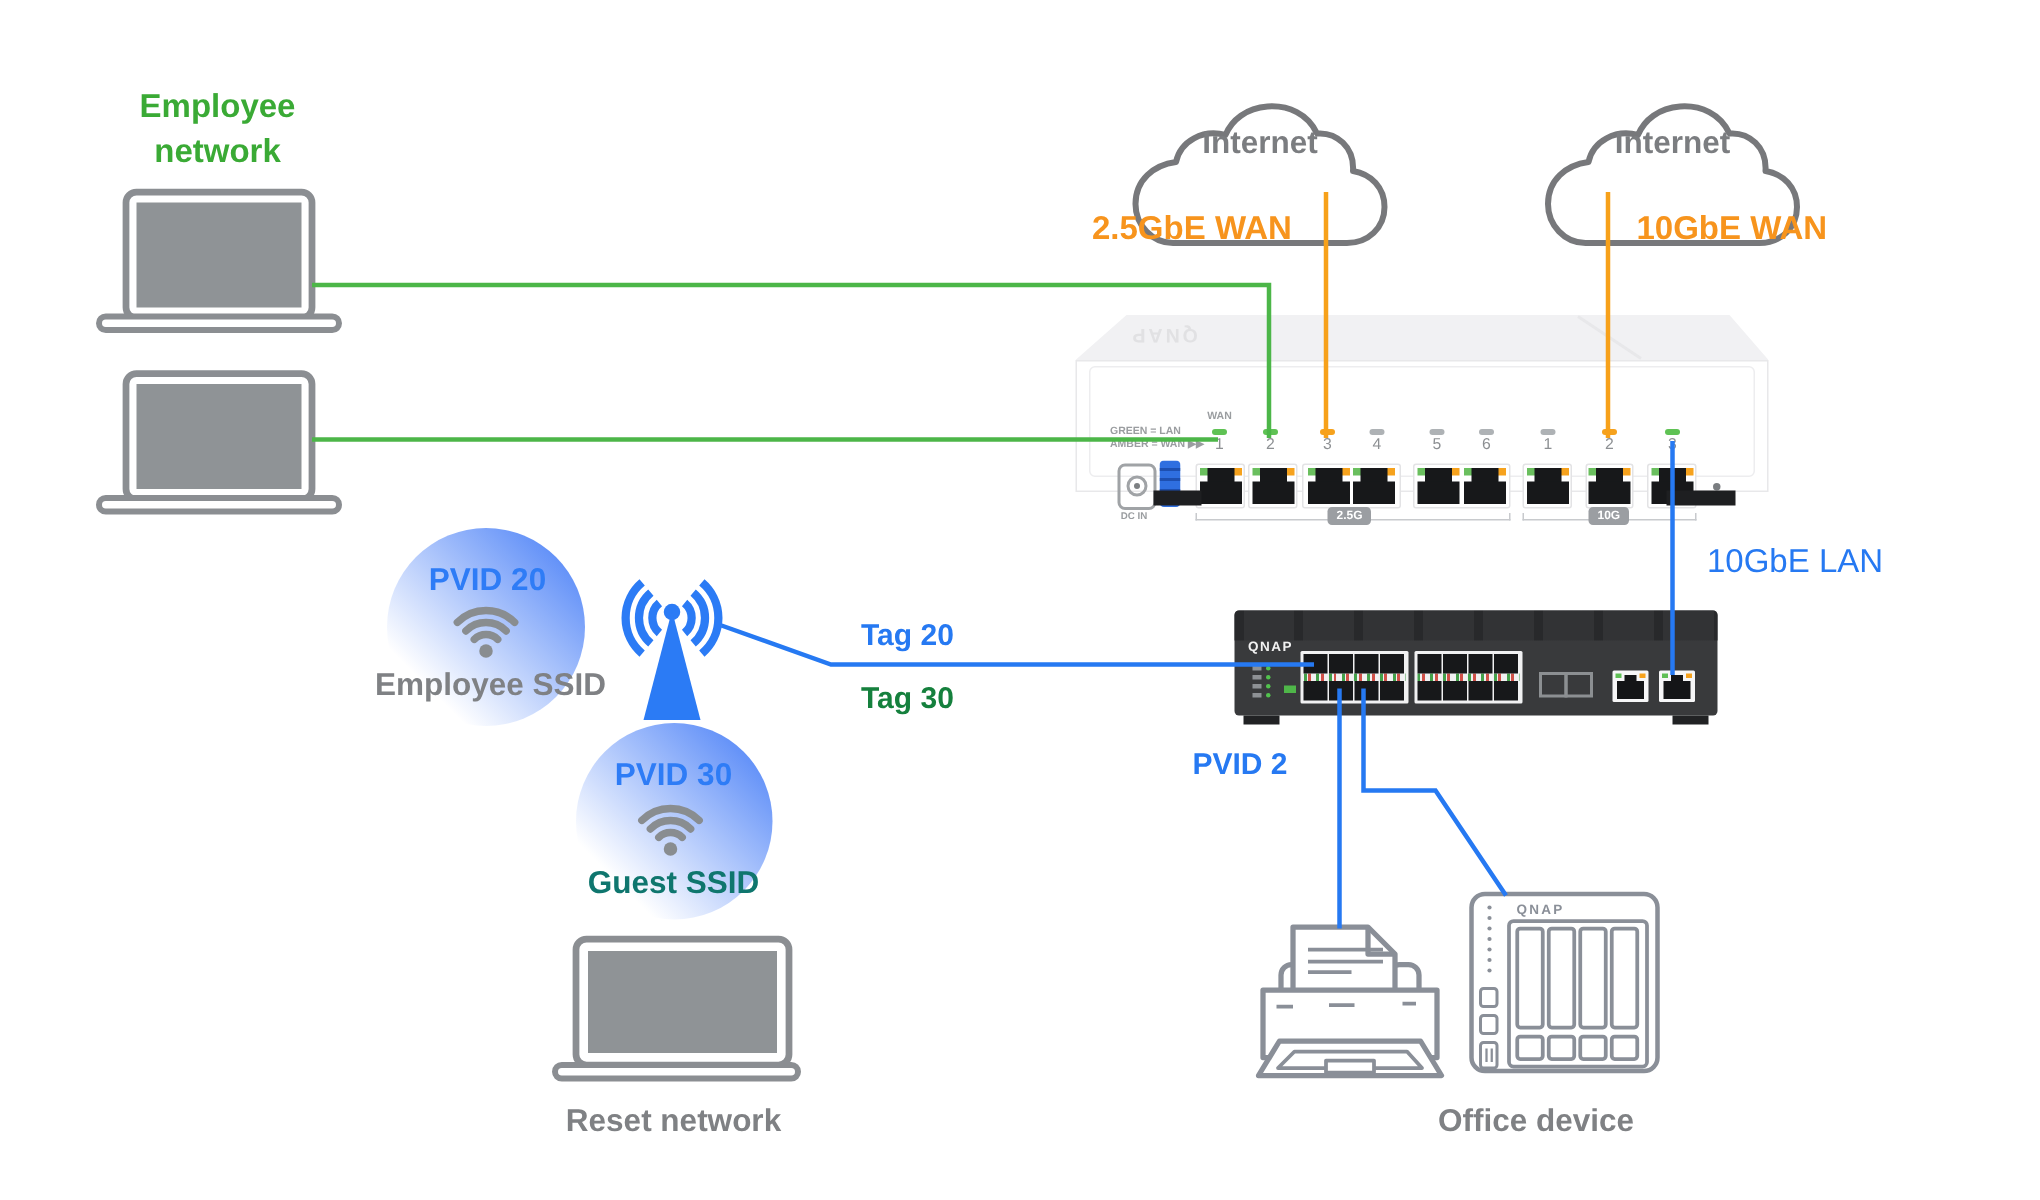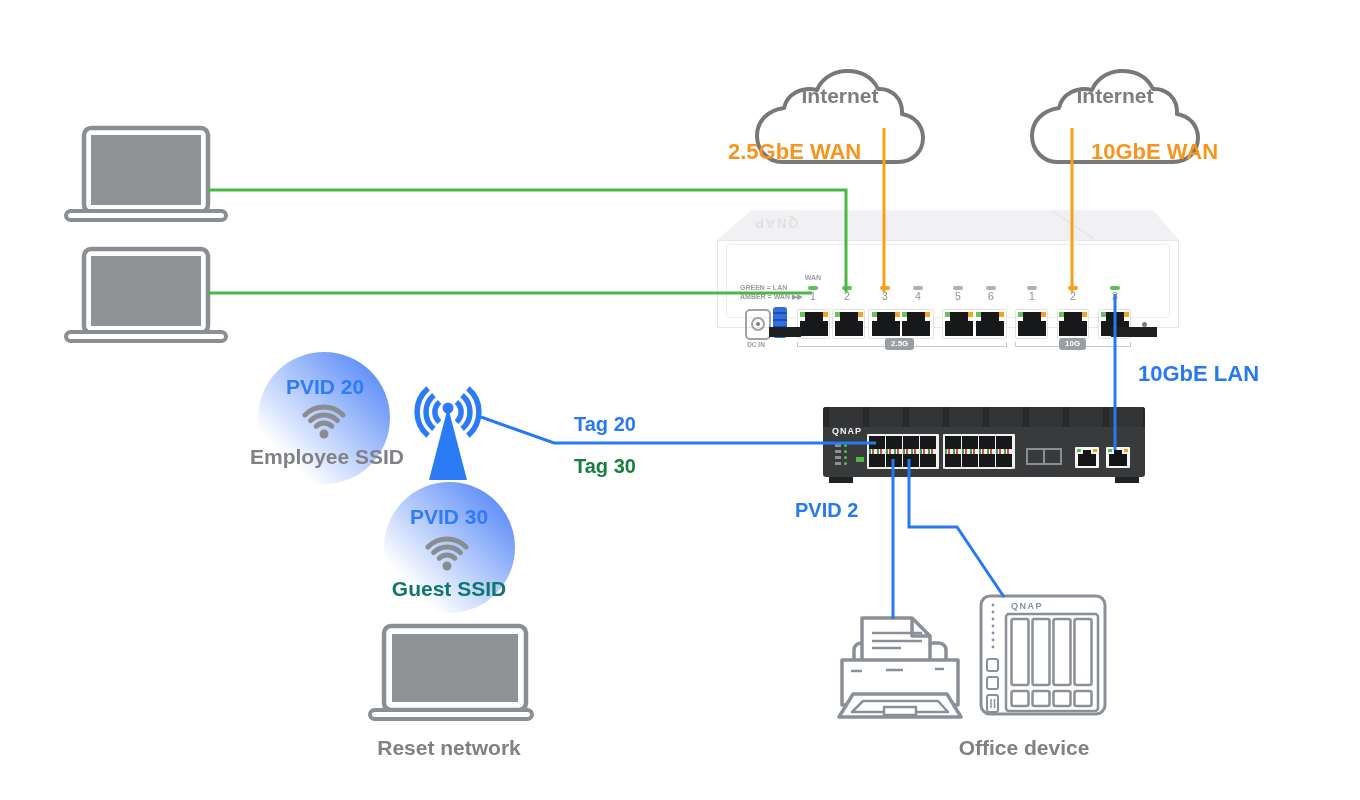--- a/index.html
+++ b/index.html
@@ -6,21 +6,21 @@
   #canvas{position:relative;width:1360px;height:800px;background:#ffffff;overflow:hidden;
           font-family:"Liberation Sans",sans-serif;}
   
   .lbl{position:absolute;white-space:nowrap;font-family:"Liberation Sans",sans-serif;}
   .lbl-employee-net{left:76px;top:56px;width:138px;white-space:normal;text-align:center;
       font-size:22px;font-weight:bold;color:#3aaa35;line-height:30px;}
   .lbl-internet1{left:757px;top:84px;width:166px;text-align:center;font-size:21px;font-weight:bold;color:#7b7d80;}
   .lbl-internet2{left:1032px;top:84px;width:166px;text-align:center;font-size:21px;font-weight:bold;color:#7b7d80;}
   .lbl-wan25{left:728px;top:139px;font-size:22px;font-weight:bold;color:#f7941d;}
   .lbl-wan10{left:1091px;top:139px;font-size:22px;font-weight:bold;color:#f7941d;}
-  .lbl-lan10{left:1138px;top:361px;font-size:22px;font-weight:bold;color:#2679f2;}
+  .lbl-lan10{left:1138px;top:361px;font-size:22px;font-weight:normal;color:#2679f2;}
   .lbl-tag20{left:574px;top:413px;font-size:20px;font-weight:bold;color:#2679f2;}
   .lbl-tag30{left:574px;top:455px;font-size:20px;font-weight:bold;color:#15803d;}
   .lbl-pvid10{left:795px;top:499px;font-size:20px;font-weight:bold;color:#2679f2;}
   .lbl-pvid20{left:265px;top:375px;width:120px;text-align:center;font-size:21px;font-weight:bold;color:#2e7cf6;}
   .lbl-pvid30{left:389px;top:505px;width:120px;text-align:center;font-size:21px;font-weight:bold;color:#2e7cf6;}
   .lbl-empssid{left:243px;top:445px;width:168px;text-align:center;font-size:21px;font-weight:bold;color:#7f8184;}
   .lbl-guestssid{left:386px;top:577px;width:126px;text-align:center;font-size:21px;font-weight:bold;color:#0f766e;}
   .lbl-guestnet{left:369px;top:736px;width:160px;text-align:center;font-size:21px;font-weight:bold;color:#7f8184;}
   .lbl-officedev{left:944px;top:736px;width:160px;text-align:center;font-size:21px;font-weight:bold;color:#7f8184;}
   
@@ -389,20 +389,21 @@
       <path d="M208,293 H812" stroke="#4cb648"></path>
       <path d="M884,128 V292" stroke="#f7a11a"></path>
       <path d="M1072,128 V292" stroke="#f7a11a"></path>
       <path d="M1115,294 V450" stroke="#2679f2"></path>
       <path d="M481,417 L554,443 H876" stroke="#2679f2"></path>
       <path d="M893,459 V619" stroke="#2679f2"></path>
       <path d="M909,459 V527 H957 L1004,597" stroke="#2679f2"></path>
     </g>
   </svg>
 
+  <div class="lbl lbl-employee-net z4">Employee network</div>
   <div class="lbl lbl-internet1 z4">Internet</div>
   <div class="lbl lbl-internet2 z4">Internet</div>
   <div class="lbl lbl-wan25 z4">2.5GbE WAN</div>
   <div class="lbl lbl-wan10 z4">10GbE WAN</div>
   <div class="lbl lbl-lan10 z4">10GbE LAN</div>
   <div class="lbl lbl-tag20 z4">Tag 20</div>
   <div class="lbl lbl-tag30 z4">Tag 30</div>
   <div class="lbl lbl-pvid10 z4">PVID 2</div>
   <div class="lbl lbl-pvid20 z4">PVID 20</div>
   <div class="lbl lbl-pvid30 z4">PVID 30</div>

